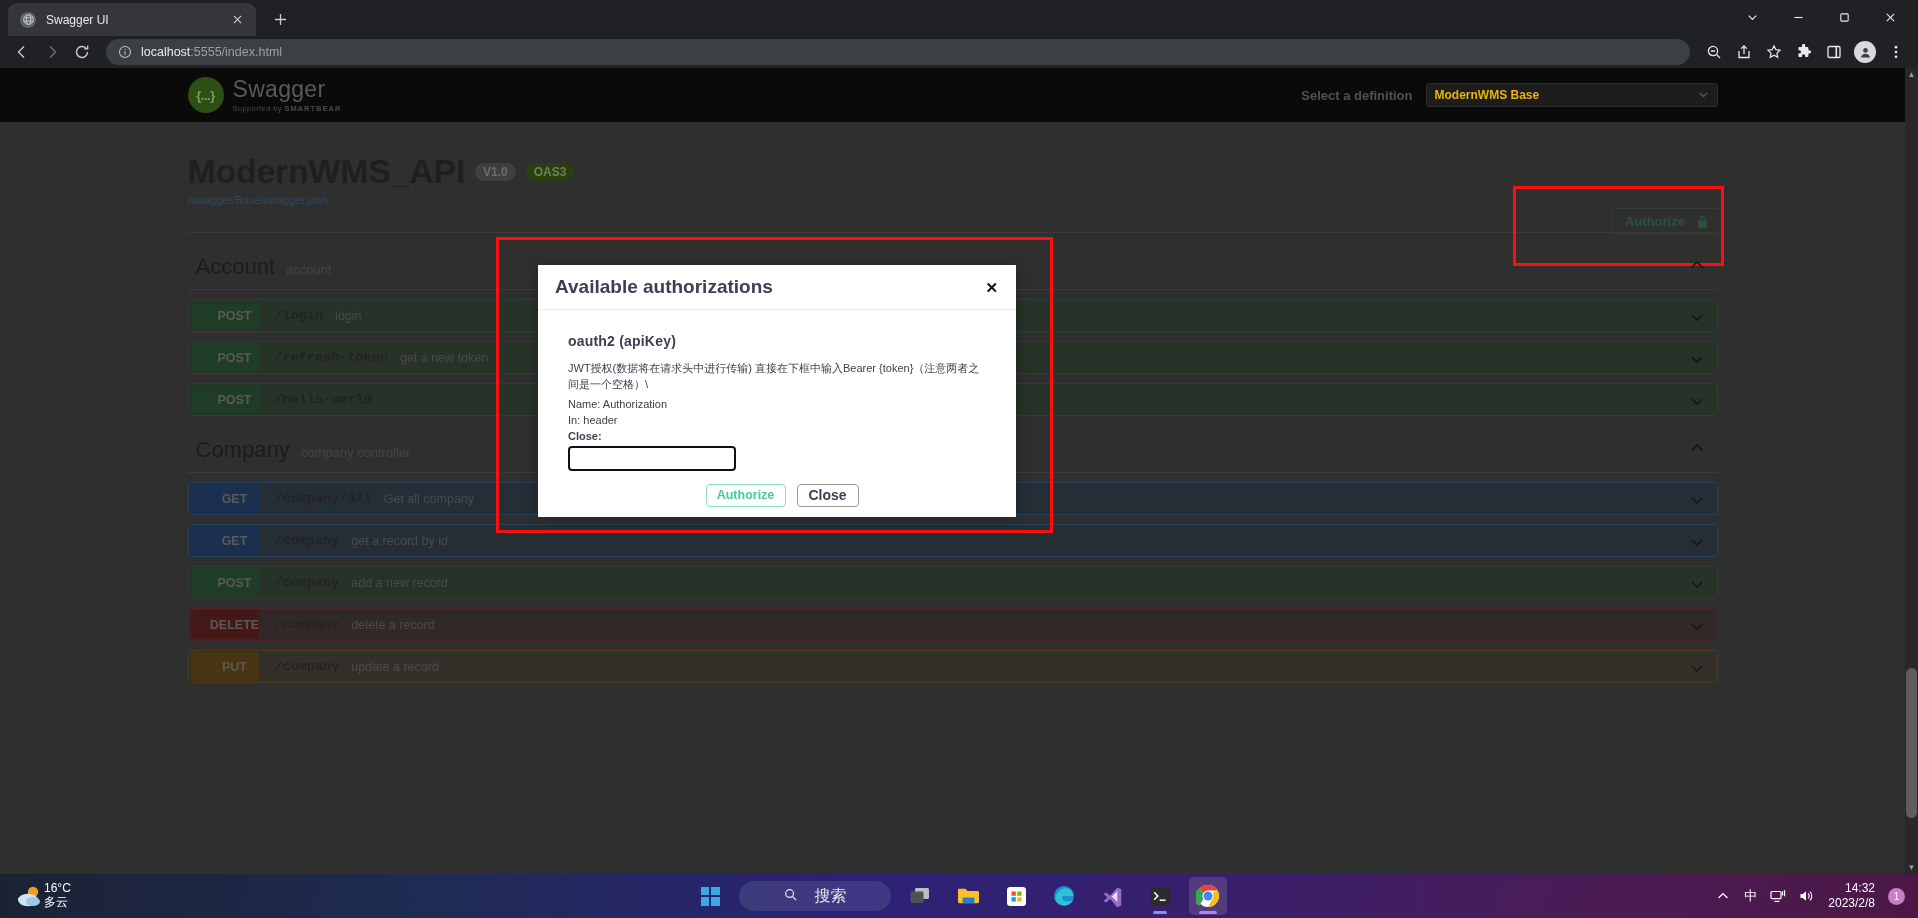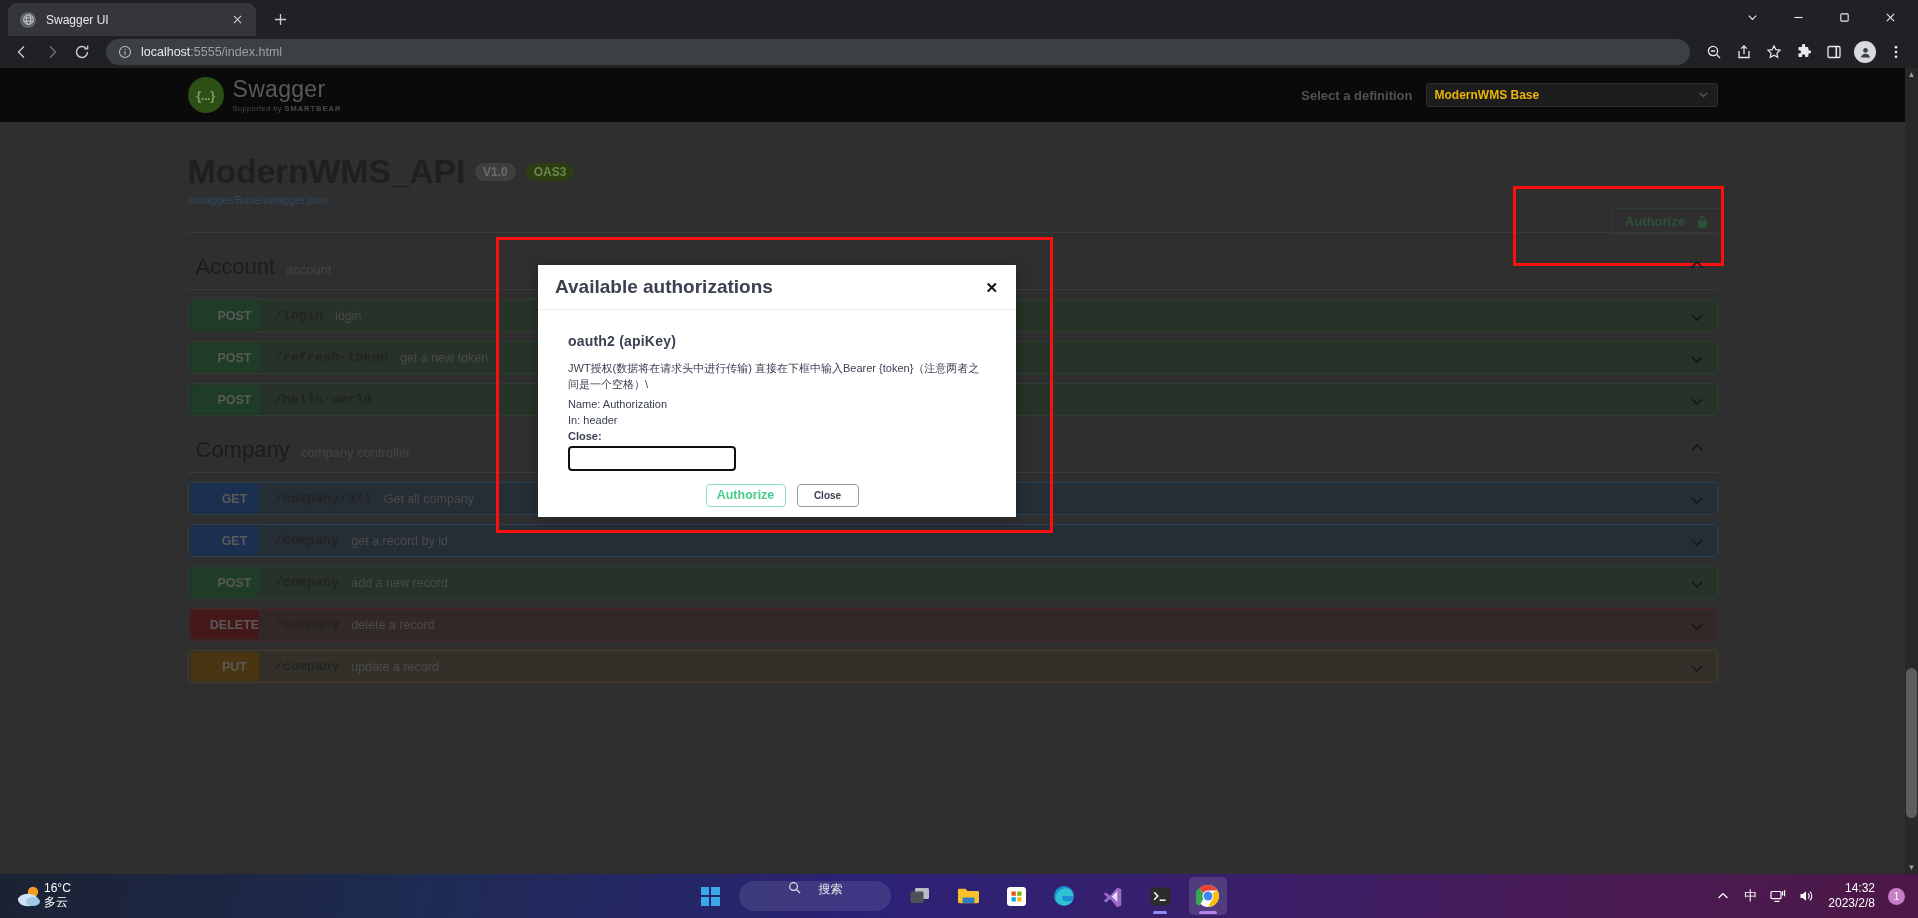--- a/index.html
+++ b/index.html
@@ -249,21 +249,21 @@
     display: flex; gap: 11px; justify-content: center;
     margin-top: 13px; padding-left: 10px;
   }
   .btn-authorize {
     width: 80px; height: 23px; border: 1px solid #8ce2b9; border-radius: 4px;
     background: #fff; color: #49cc90; font-size: 12.5px; font-weight: 700;
     cursor: pointer;
   }
   .btn-close {
     width: 62px; height: 23px; border: 1px solid #9a9a9a; border-radius: 4px;
-    background: #fff; color: #3b4151; font-size: 10px; font-weight: 700;
+    background: #fff; color: #3b4151; font-size: 14px; font-weight: 700;
     cursor: pointer;
   }
 
   
   .scrollbar-track {
     position: absolute; right: 0; top: 68px; width: 13px; height: 806px;
     background: #282828;
   }
   .scrollbar-thumb {
     position: absolute; right: 1px; width: 11px; border-radius: 6px;
@@ -292,22 +292,22 @@
   .tb-center {
     position: absolute; left: 50%; transform: translateX(-50%);
     display: flex; align-items: center; gap: 10px;
   }
   .start-btn { width: 38px; height: 38px; display: flex; align-items: center; justify-content: center; }
   .win-logo { width: 19px; height: 19px; display: grid; grid-template-columns: 1fr 1fr; grid-gap: 2px; }
   .win-logo i { background: #3ba7e8; display: block; }
   .search-pill {
     width: 152px; height: 30px; border-radius: 15px;
     background: rgba(255,255,255,0.10); display: flex;
-    align-items: flex-start; justify-content: center; gap: 18px;
-    color: #e6e6e6; font-size: 12px;
+    align-items: center; justify-content: center; gap: 18px;
+    color: #e6e6e6; font-size: 16px;
   }
   .search-pill svg { width: 13px; height: 13px; }
   .tb-app {
     width: 38px; height: 38px; display: flex; align-items: center;
     justify-content: center; position: relative; border-radius: 5px;
   }
   .tb-app.active { background: rgba(255,255,255,0.13); }
   .tb-app .ind {
     position: absolute; bottom: 1px; left: 50%; transform: translateX(-50%);
     width: 14px; height: 3px; border-radius: 2px; background: #8c8cf0;

